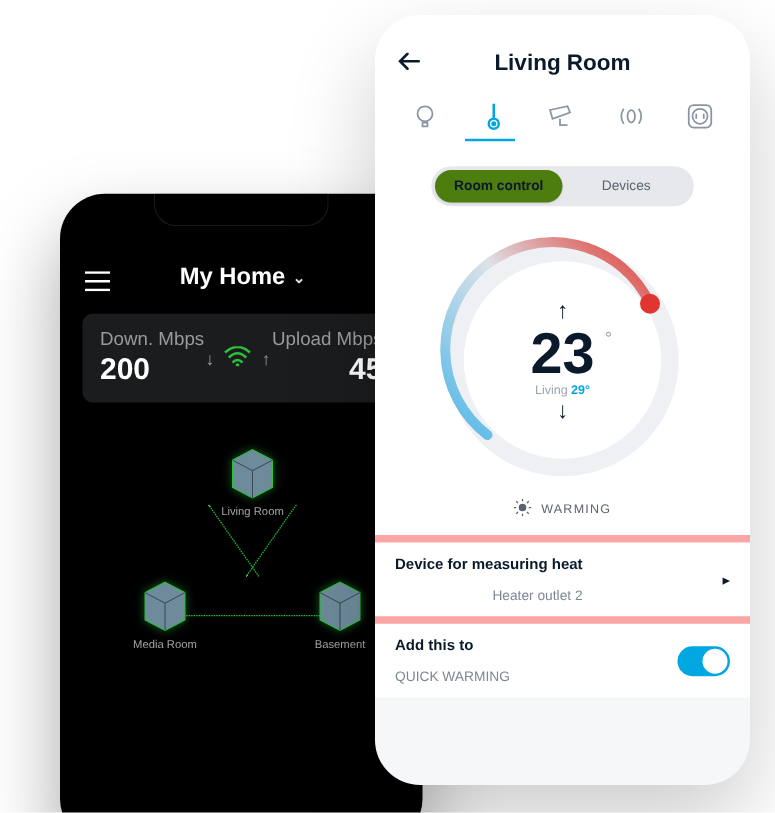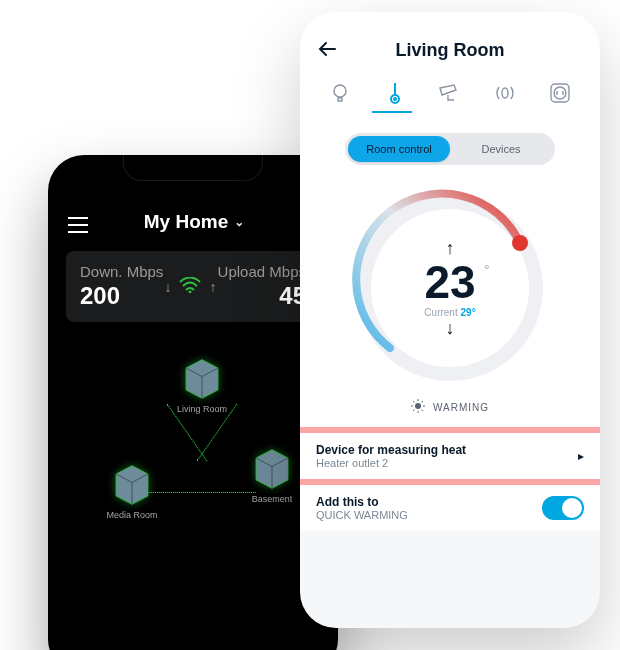--- a/index.html
+++ b/index.html
@@ -97,21 +97,21 @@
   .seg {
     margin: 14px auto 4px;
     display:flex; background:#e6e8ec; border-radius:18px;
     width: 210px; padding:3px;
   }
   .seg button {
     flex:1; border:none; background:transparent; font-size:11px;
     padding:7px 0; border-radius:16px; color:#5a6470; cursor:pointer;
     font-family:inherit;
   }
-  .seg button.active { background:#0ea5e9; color:#0a1a2a; font-weight:400; box-shadow:0 1px 2px rgba(0,0,0,.1);}
+  .seg button.active { background:#4d7c0f; color:#0a1a2a; font-weight:700; box-shadow:0 1px 2px rgba(0,0,0,.1);}
   .dial-wrap {
     background:#fff;
     padding: 8px 0 12px;
     display:flex; flex-direction:column; align-items:center;
   }
   .dial { position:relative; width:210px; height:210px; }
   .dial svg { position:absolute; inset:0; }
   .dial-center {
     position:absolute; inset:28px;
     border-radius:50%;
@@ -128,21 +128,21 @@
   }
   .list {
     background:#fff;
   }
   .row {
     border-top:6px solid #fca5a5;
     padding:10px 16px;
     display:flex; align-items:center; justify-content:space-between;
   }
   .row .lab { font-size:12px; color:#0a1a2a; font-weight:600;}
-  .row .sub { font-size:11px; color:#7d8894; margin-top:0;}
+  .row .sub { font-size:11px; color:#7d8894; margin-top:13px;text-align:right;}
   .toggle {
     width:42px; height:24px; border-radius:12px; background:#00a7e1;
     position:relative;
   }
   .toggle::after{
     content:""; position:absolute; right:2px; top:2px; width:20px; height:20px;
     background:#fff; border-radius:50%;
   }
   .chev-r { color:#0a1a2a; font-size:12px;}
 </style>
@@ -204,21 +204,21 @@
         </svg>
       <span class="cube-label">Living Room</span>
     </div>
     <div class="cube" style="top:112px; left:56px;">
       <svg width="46" height="50" viewBox="0 0 46 50">
           <path d="M23 2 L42 12 L42 38 L23 48 L4 38 L4 12 Z" fill="#6e8b9b" stroke="#2bbf3a" stroke-width="1"></path>
           <path d="M4 12 L23 22 L42 12 M23 22 L23 48" stroke="#3a4a52" stroke-width="1" fill="none"></path>
         </svg>
       <span class="cube-label">Media Room</span>
     </div>
-    <div class="cube" style="top:96px; left:196px;">
+    <div class="cube" style="top:112px; left:196px;">
       <svg width="46" height="50" viewBox="0 0 46 50">
           <path d="M23 2 L42 12 L42 38 L23 48 L4 38 L4 12 Z" fill="#6e8b9b" stroke="#2bbf3a" stroke-width="1"></path>
           <path d="M4 12 L23 22 L42 12 M23 22 L23 48" stroke="#3a4a52" stroke-width="1" fill="none"></path>
         </svg>
       <span class="cube-label">Basement</span>
     </div>
   </div>
 </div>
 
 <div class="phone phone-light">
@@ -287,21 +287,21 @@
         <circle cx="105" cy="105" r="86" stroke="#eef0f3" stroke-width="14" fill="none"></circle>
         <path d="M 45 165 A 86 86 0 1 1 175 60" stroke="url(#grad)" stroke-width="8" fill="none" stroke-linecap="round"></path>
         <circle cx="175" cy="60" r="8" fill="#e0362f"></circle>
       </svg>
       <div class="dial-center">
         <span class="arrow-ud">↑</span>
         <div class="temp-val">
           <span>23</span><span class="deg">°</span>
         </div>
         <div class="cur">
-          <span>Current</span>
+          <span>Living</span>
           <span class="cv"><span>29</span>°</span>
         </div>
         <span class="arrow-ud">↓</span>
       </div>
     </div>
     <div class="status">
       <span>
         <svg width="14" height="14" viewBox="0 0 14 14">
             <circle cx="7" cy="7" r="3" fill="#5a6470"></circle>
             <g stroke="#5a6470" stroke-width="1">

